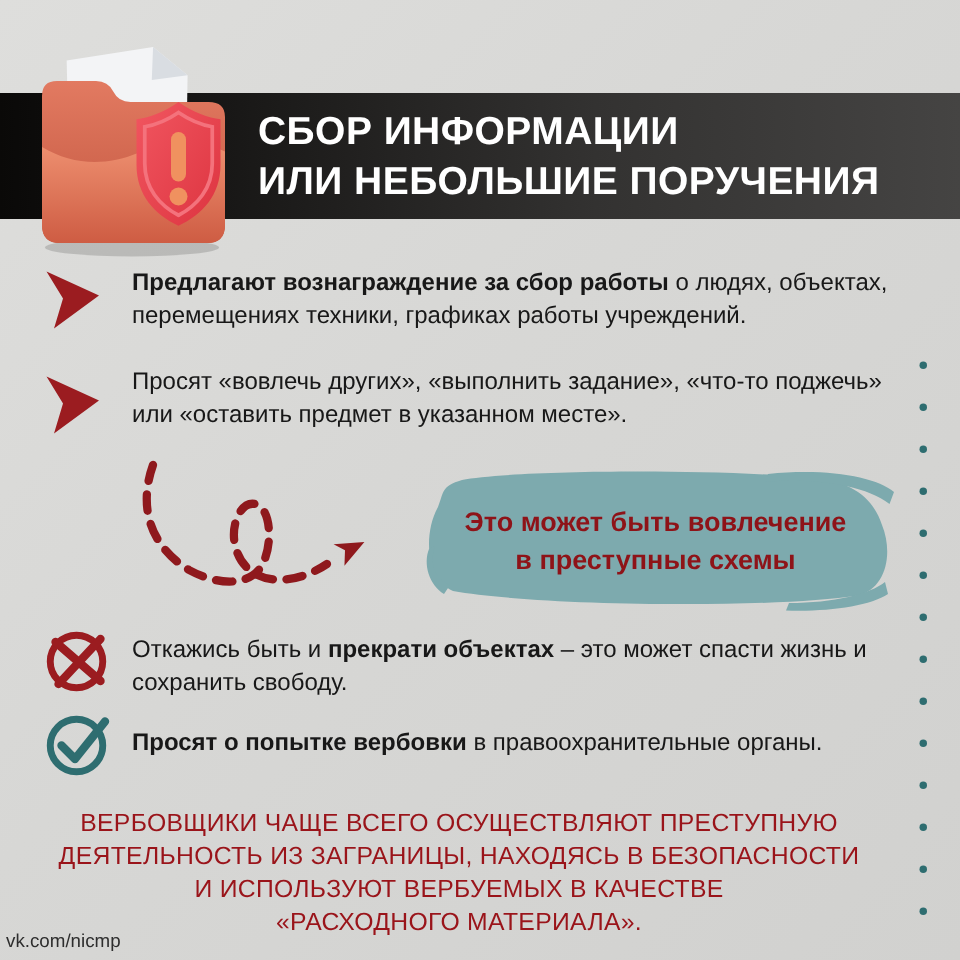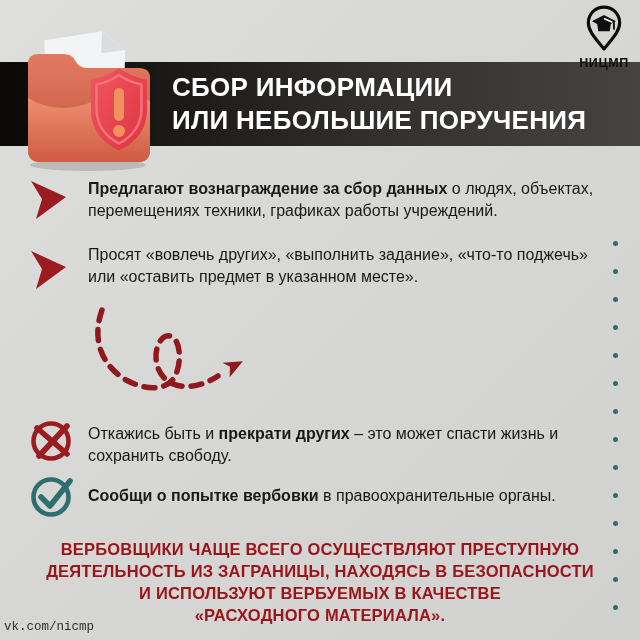--- a/index.html
+++ b/index.html
@@ -43,52 +43,40 @@
   }
   
   .advice-icon{position:absolute;width:52px;height:54px;}
   .i1{left:27px;top:414px;}
   .i2{left:27px;top:468px;}
   .t1{left:88px;top:423px;width:508px;}
   .t2{left:88px;top:485px;width:520px;}
   .bold{font-weight:bold;}
   
   .footer-warning{
-    position:absolute;left:30px;top:538px;width:580px;text-align:center;
-    font-weight:bold;font-size:16.5px;line-height:22px;color:#9a141a;
+    position:absolute;left:16px;top:538px;width:580px;text-align:center;
+    font-weight:normal;font-size:16.5px;line-height:22px;color:#9a141a;
     text-transform:uppercase;white-space:pre-line;letter-spacing:.2px;
   }
   
-  .watermark{position:absolute;left:4px;top:620px;font-size:12.5px;color:#2e2e2e;font-family:Liberation Mono, monospace;}
+  .watermark{position:absolute;left:4px;top:620px;font-size:12.5px;color:#2e2e2e;}
   
   .dot-col{position:absolute;left:613px;top:241px;display:flex;flex-direction:column;gap:23px;}
   .dot{width:5px;height:5px;border-radius:50%;background:#2e6d70;}
 </style>
 </head>
 <body>
 
 <div class="stage">
 
   <div class="title-bar">
     <div class="title-text">СБОР ИНФОРМАЦИИ
 ИЛИ НЕБОЛЬШИЕ ПОРУЧЕНИЯ</div>
   </div>
 
-  <div class="logo">
-    <span>
-      <svg width="46" height="46" viewBox="0 0 44 44">
-        <path d="M22,42 C13.5,31.5 7,25 7,17 A15,15 0 1 1 37,17 C37,25 30.5,31.5 22,42 Z" fill="none" stroke="#0c0c0c" stroke-width="3" stroke-linejoin="round"></path>
-        <polygon points="10.5,15.5 22,9.5 33.5,15.5 22,21.5" fill="#0f0f0f"></polygon>
-        <polygon points="15.5,18 28.5,18 27.5,25 16.5,25" fill="#0f0f0f"></polygon>
-        <line x1="22" y1="13" x2="30" y2="16.5" stroke="#fafafa" stroke-width="1.6"></line>
-        <line x1="31.5" y1="16.5" x2="31.5" y2="23.5" stroke="#0f0f0f" stroke-width="1.8"></line>
-      </svg>
-    </span>
-    <span class="logo-label">НИЦМП</span>
-  </div>
 
   <div class="folder-wrap">
     <svg width="152" height="150" viewBox="0 0 152 150">
       <defs>
         <linearGradient id="gBack" x1="0" y1="0" x2="0" y2="1">
           <stop offset="0" stop-color="#e27a61"></stop>
             <stop offset="1" stop-color="#c2553e"></stop>
         </linearGradient>
         <linearGradient id="gFront" x1="0" y1="0" x2="0" y2="1">
           <stop offset="0" stop-color="#ee9070"></stop>
@@ -116,59 +104,69 @@
       <circle cx="105" cy="107" r="6" fill="#f0915f"></circle>
     </svg>
   </div>
 
   <span class="arrow-bullet a1">
     <svg width="40" height="40" viewBox="0 0 40 40">
         <polygon points="3,1 38,17 8,39 14,19" fill="#9b1c20"></polygon>
       </svg>
   </span>
   <div class="body-text b1">
-    <span class="bold">Предлагают вознаграждение за сбор данных</span><span> о людях, объектах, перемещениях техники, графиках работы учреждений.</span>
+    <span class="bold">Предлагают вознаграждение за сбор работы</span><span> о людях, объектах, перемещениях техники, графиках работы учреждений.</span>
   </div>
 
   <span class="arrow-bullet a2">
     <svg width="40" height="40" viewBox="0 0 40 40">
         <polygon points="3,1 38,17 8,39 14,19" fill="#9b1c20"></polygon>
       </svg>
   </span>
   <div class="body-text b2">
     <span class="bold"></span><span>Просят «вовлечь других», «выполнить задание», «что-то поджечь» или «оставить предмет в указанном месте».</span>
   </div>
 
   <span class="dashed-arrow">
     <svg width="168" height="100" viewBox="0 0 168 100">
       <path d="M16,4 C6,32 14,58 40,74 C62,86 84,84 90,68 C96,54 94,32 84,30 C74,28 66,46 72,62 C80,84 108,86 132,70" fill="none" stroke="#8f191d" stroke-width="5.5" stroke-linecap="round" stroke-dasharray="11 9"></path>
       <polygon points="0,-8 19,0 0,8 5,-1" transform="translate(140,64) rotate(-27)" fill="#8f191d"></polygon>
     </svg>
   </span>
 
+  <div class="callout">
+    <svg viewBox="0 0 322 100">
+      <path d="M16,28 C6,46 8,76 26,84 C82,94 238,96 296,87 C314,83 320,60 312,40 C306,22 292,10 262,8 C182,2 62,4 32,10 C18,14 20,18 16,28 Z" fill="#7daaae"></path>
+      <path d="M236,6 C276,2 308,8 320,18 L317,26 C300,13 268,9 234,11 Z" fill="#7daaae"></path>
+      <path d="M250,92 C280,92 304,86 314,78 L316,86 C304,94 276,98 248,97 Z" fill="#7daaae"></path>
+      <path d="M10,56 C6,66 10,80 20,86 L24,80 C14,76 10,66 14,54 Z" fill="#7daaae"></path>
+    </svg>
+    <div class="callout-text">Это может быть вовлечение
+в преступные схемы</div>
+  </div>
 
   <span class="advice-icon i1">
     <svg width="52" height="54" viewBox="0 0 52 54">
       <circle cx="24" cy="27" r="17.5" fill="none" stroke="#9b1c20" stroke-width="4.6"></circle>
       <path d="M10,14 L40,40" stroke="#9b1c20" stroke-width="5.6" stroke-linecap="round"></path>
       <path d="M40,12 L12,42" stroke="#9b1c20" stroke-width="5.6" stroke-linecap="round"></path>
     </svg>
   </span>
   <div class="body-text t1">
-    <span>Откажись быть и </span><span class="bold">прекрати других</span><span> – это может спасти жизнь и сохранить свободу.</span>
+    <span>Откажись быть и </span><span class="bold">прекрати объектах</span><span> – это может спасти жизнь и сохранить свободу.</span>
   </div>
 
   <span class="advice-icon i2">
     <svg width="52" height="54" viewBox="0 0 52 54">
       <circle cx="24" cy="29" r="17.5" fill="none" stroke="#2e6d70" stroke-width="4.6"></circle>
       <path d="M14,29 L23,38 L43,13" fill="none" stroke="#2e6d70" stroke-width="5.6" stroke-linecap="round" stroke-linejoin="round"></path>
     </svg>
   </span>
   <div class="body-text t2">
-    <span></span><span class="bold">Сообщи о попытке вербовки</span><span> в правоохранительные органы.</span>
+    <span></span><span class="bold">Просят о попытке вербовки</span><span> в правоохранительные органы.</span>
   </div>
 
   <div class="footer-warning">ВЕРБОВЩИКИ ЧАЩЕ ВСЕГО ОСУЩЕСТВЛЯЮТ ПРЕСТУПНУЮ
 ДЕЯТЕЛЬНОСТЬ ИЗ ЗАГРАНИЦЫ, НАХОДЯСЬ В БЕЗОПАСНОСТИ
 И ИСПОЛЬЗУЮТ ВЕРБУЕМЫХ В КАЧЕСТВЕ
 «РАСХОДНОГО МАТЕРИАЛА».</div>
 
   <div class="watermark">vk.com/nicmp</div>
 
   <div class="dot-col">

